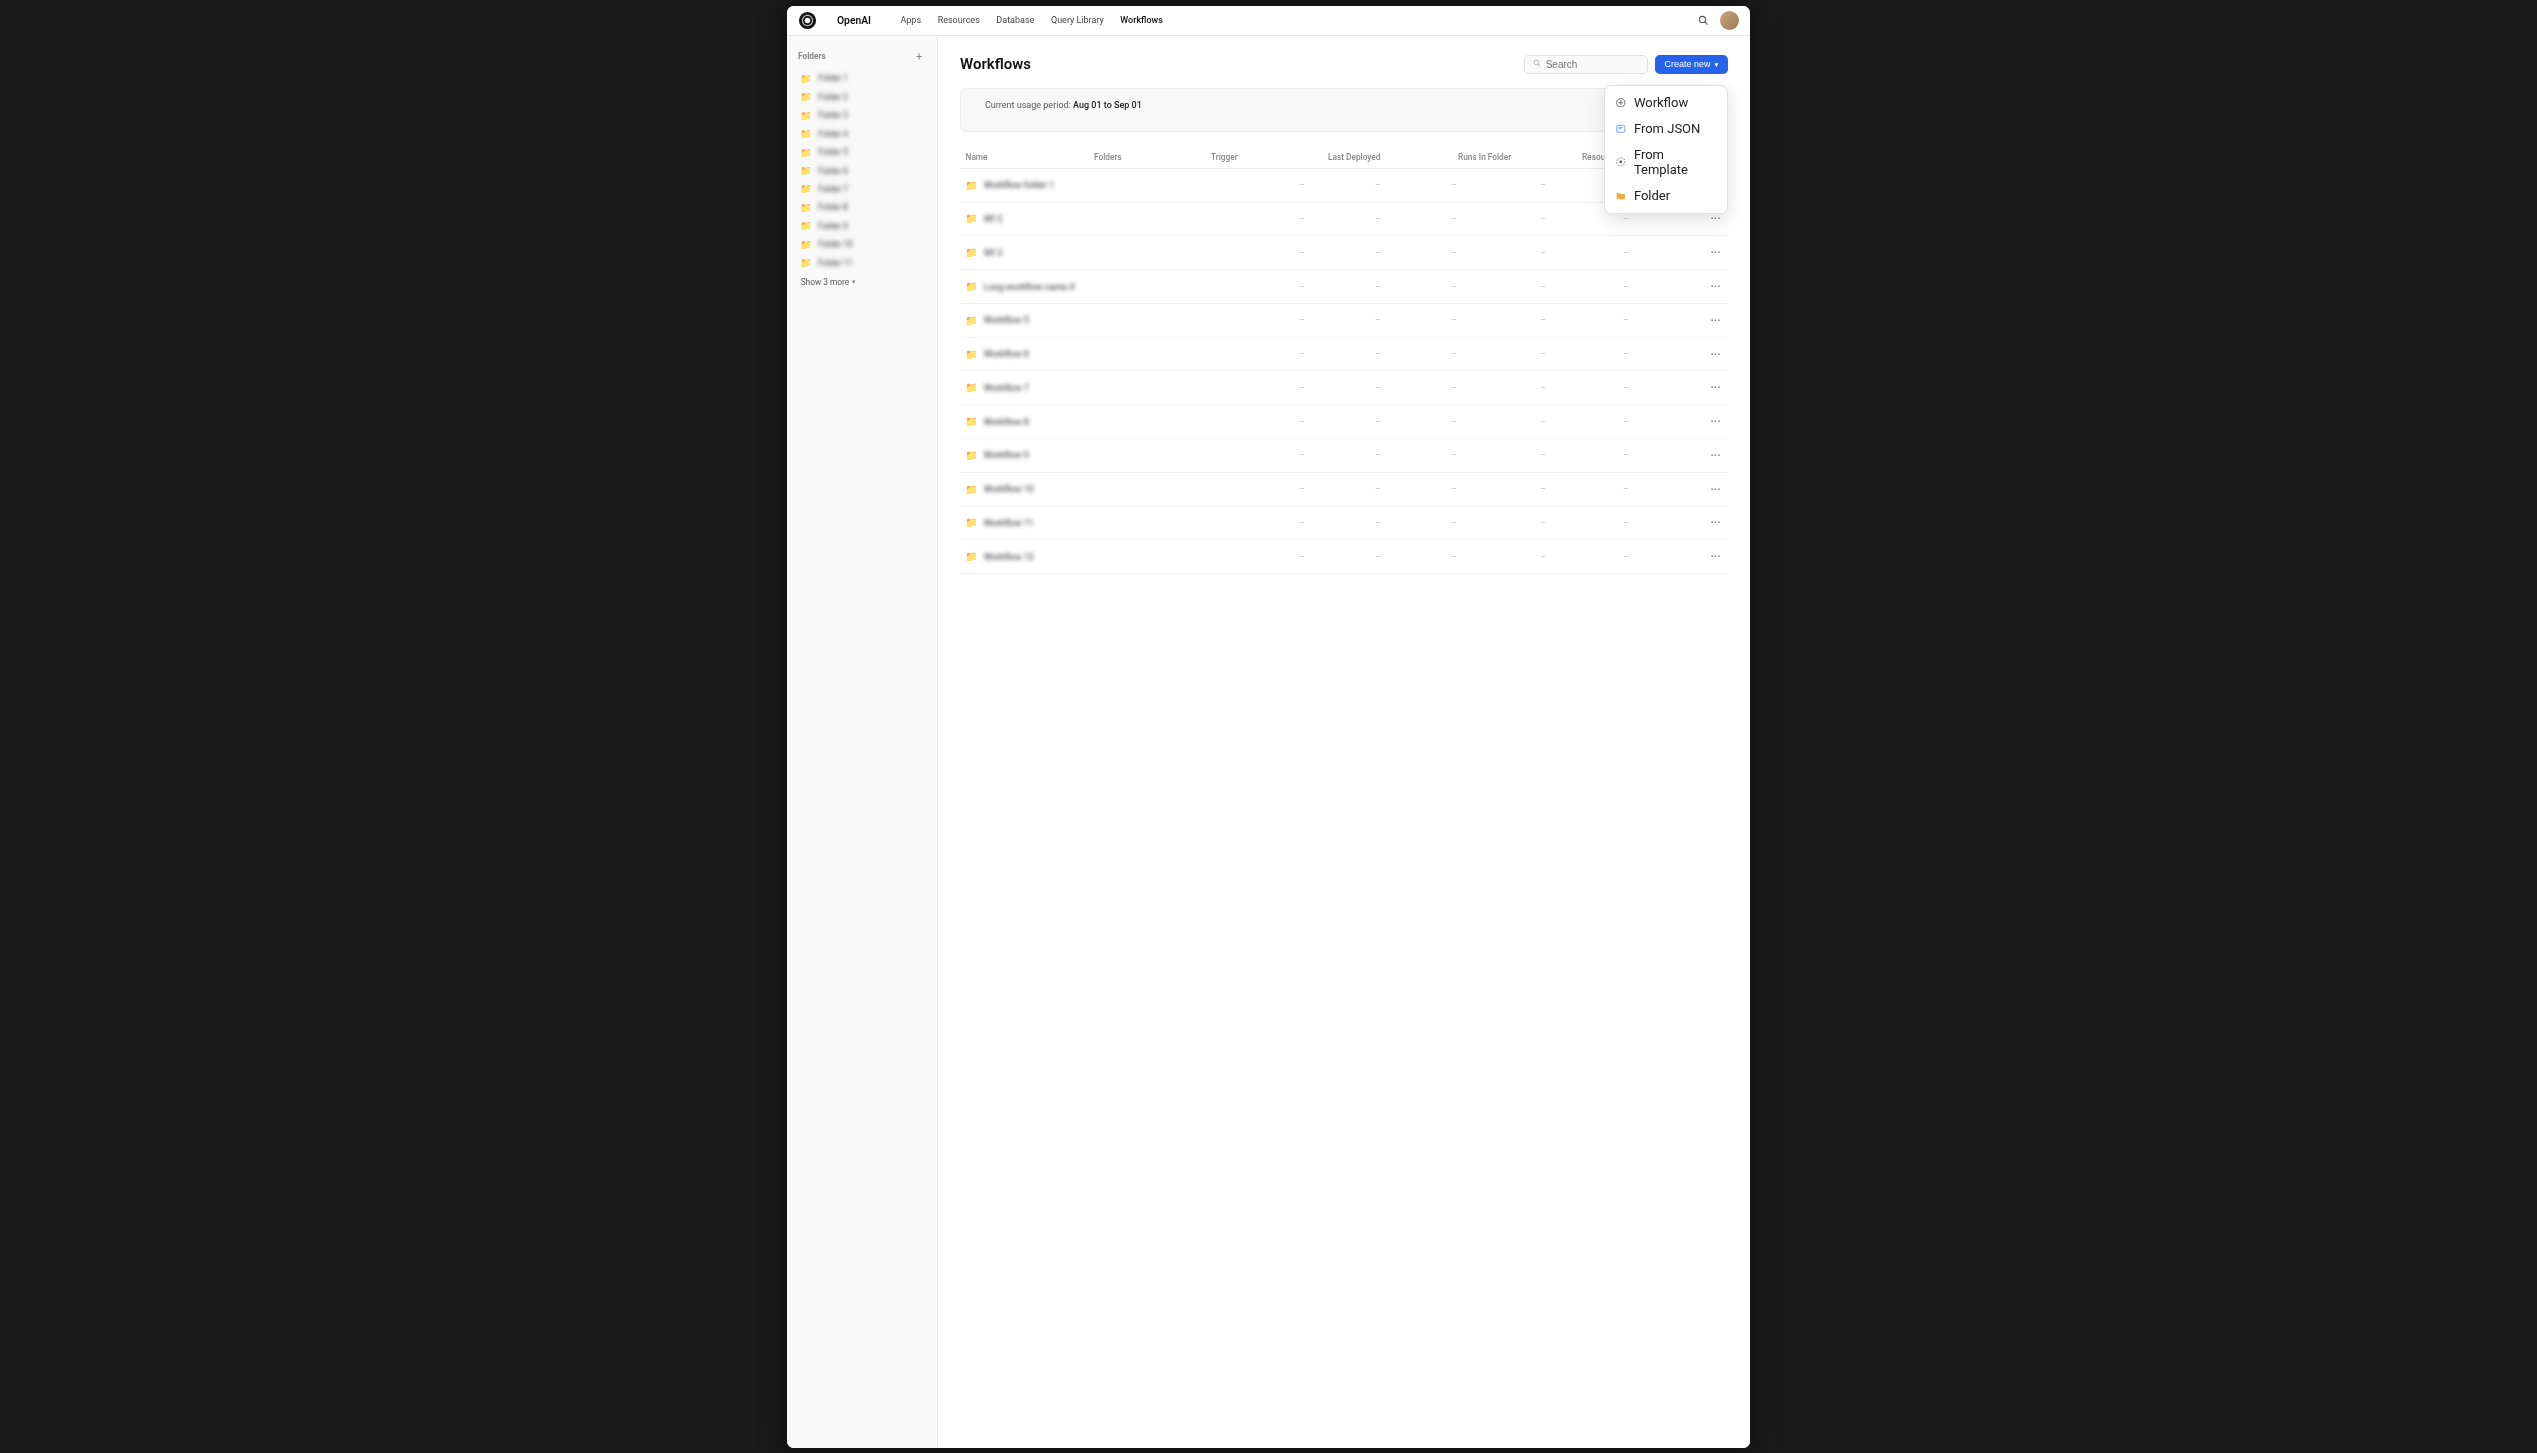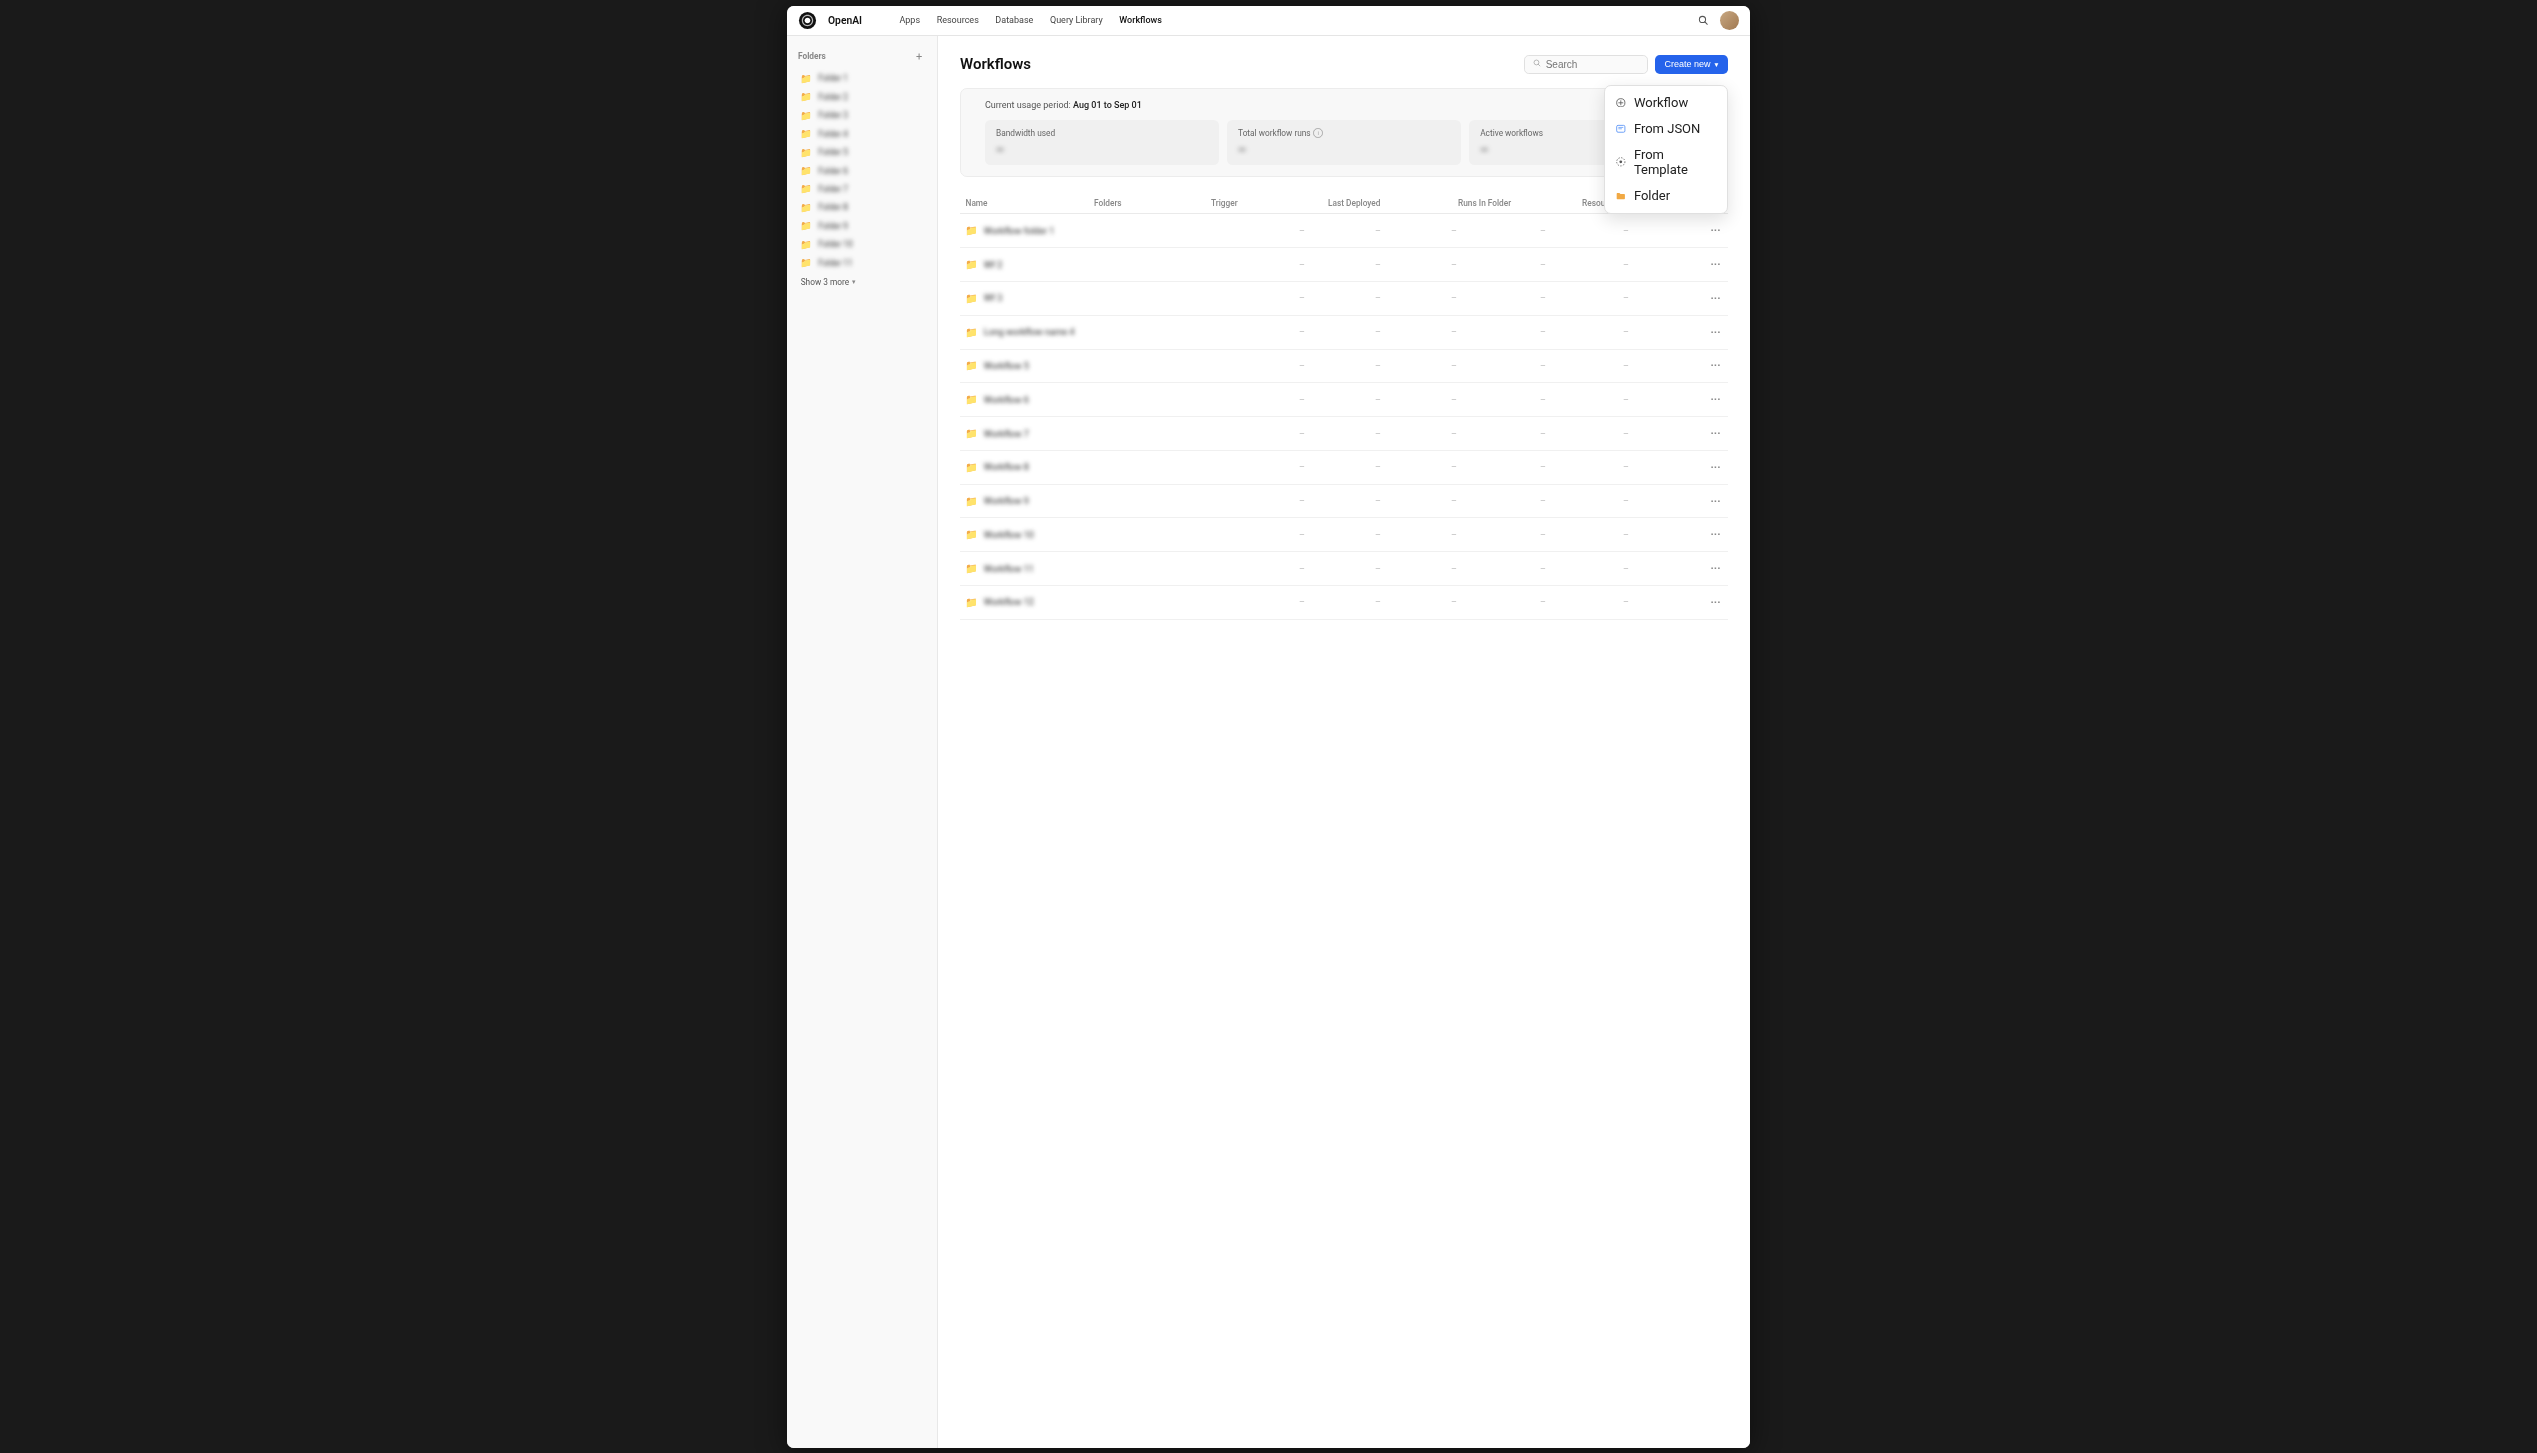--- a/index.html
+++ b/index.html
@@ -29,25 +29,25 @@
       display: flex;
       align-items: center;
       padding: 0 11px;
       gap: 16.5px;
       position: relative;
       z-index: 10;
     }
     .logo {
       display: flex;
       align-items: center;
-      gap: 11px;
+      gap: 20px;
       font-weight: 600;
       font-size: 10.3px;
       color: #111;
-      margin-right: 14px;
+      margin-right: 6px;
     }
     .logo-svg {
       width: 19px;
       height: 19px;
     }
     .nav-links {
       display: flex;
       gap: 2.8px;
       flex: 1;
     }
@@ -522,44 +522,20 @@
     </div>
             </div>
         </div>
       </div>
 
       <div class="usage-period">
         <div class="usage-period-label">
           <span>Current usage period:</span>
           <strong>Aug 01 to Sep 01</strong>
         </div>
-        <div class="stats-row" id="stats-row">
-
-        <div class="stat-card">
-      <div class="stat-label">
-        Bandwidth used
-        
-      </div>
-      <div class="stat-value">–</div>
-    </div>
-            <div class="stat-card">
-      <div class="stat-label">
-        Total workflow runs
-        <span class="info-icon">i</span>
-      </div>
-      <div class="stat-value">–</div>
-    </div>
-            <div class="stat-card">
-      <div class="stat-label">
-        Active workflows
-        
-      </div>
-      <div class="stat-value">–</div>
-    </div>
-          </div>
       </div>
 
       <div class="table-container">
         <div class="table-header">
 
         <div class="th">Name</div>
             <div class="th">Folders</div>
             <div class="th">Trigger</div>
             <div class="th">Last Deployed</div>
             <div class="th">Runs In Folder</div>

